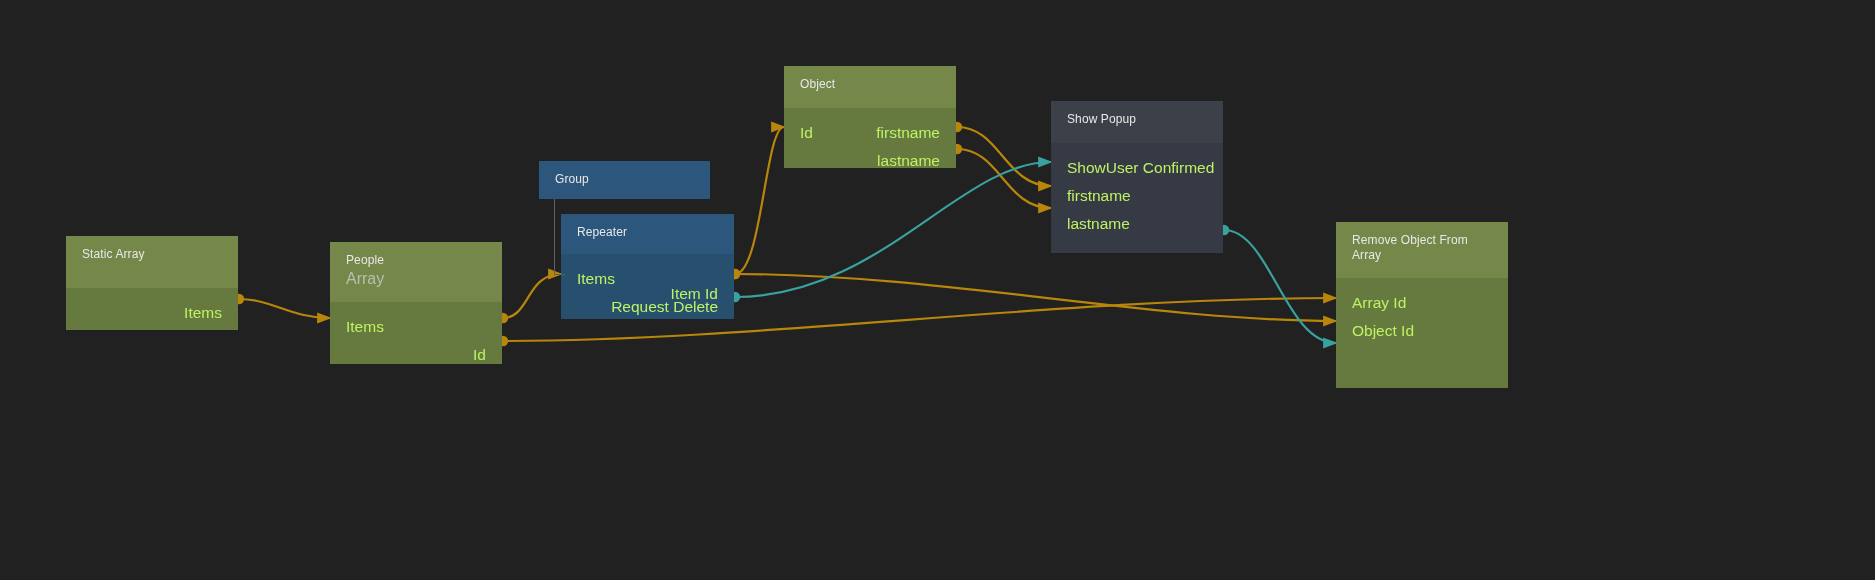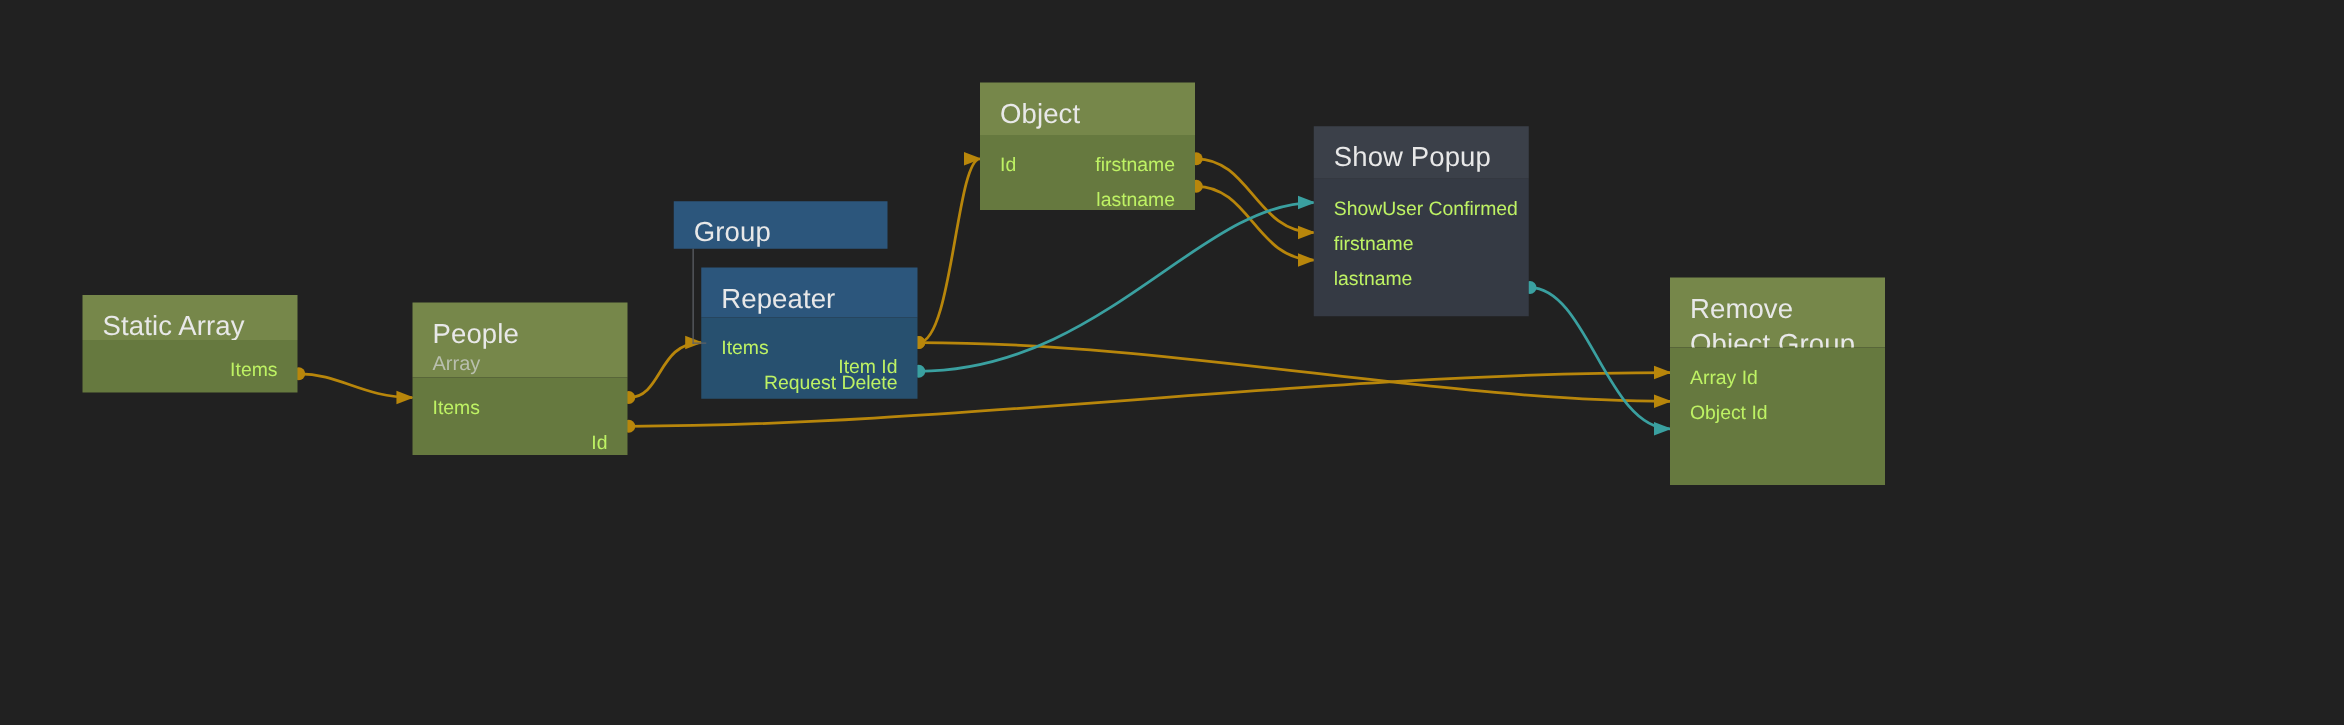--- a/index.html
+++ b/index.html
@@ -29,21 +29,21 @@
   .node {
     position: absolute;
     box-sizing: border-box;
   }
   .node-header {
     box-sizing: border-box;
     padding: 11px 16px 11px 16px;
   }
   .node-title {
     color: #e8e8e8;
-    font-size: 22px;
+    font-size: 12px;
     line-height: 1.28;
     letter-spacing: .1px;
     white-space: pre-line;
   }
   .node-subtitle {
     color: #b9bfae;
     font-size: 16px;
     line-height: 1.3;
     margin-top: 1px;
   }
@@ -110,21 +110,21 @@
       <circle cx="957" cy="127" r="5.2" fill="#b8860b"></circle>
       <path d="M 957,149 C 1000,149 1005,208 1051,208" fill="none" stroke="#b8860b" stroke-width="2.2" marker-end="url(#arrow-data)"></path>
       <circle cx="957" cy="149" r="5.2" fill="#b8860b"></circle>
       <path d="M 735,297 C 880,297 960,162 1051,162" fill="none" stroke="#3aa0a0" stroke-width="2.2" marker-end="url(#arrow-signal)"></path>
       <circle cx="735" cy="297" r="5.2" fill="#3aa0a0"></circle>
       <path d="M 1224,230 C 1270,230 1285,343 1336,343" fill="none" stroke="#3aa0a0" stroke-width="2.2" marker-end="url(#arrow-signal)"></path>
       <circle cx="1224" cy="230" r="5.2" fill="#3aa0a0"></circle>
     </svg>
   <div id="node-layer">
       <div class="node green" style="left: 66px; top: 236px; width: 172px; height: 86px;">
-        <div class="node-header" style="height: 36px;">
+        <div class="node-header" style="height: 52px;">
           <div class="node-title">Static Array</div>
         </div>
         <div class="node-body" style="height: 42px;">
           <div class="port-row">
             <span class="port-label" style="margin-left: auto;">Items</span>
           </div>
         </div>
       </div>
       <div class="node green" style="left: 330px; top: 242px; width: 172px; height: 122px;">
         <div class="node-header" style="height: 60px;">
@@ -186,21 +186,21 @@
           <div class="port-row">
             <span class="port-label">firstname</span>
           </div>
           <div class="port-row">
             <span class="port-label">lastname</span>
           </div>
         </div>
       </div>
       <div class="node green" style="left: 1336px; top: 222px; width: 172px; height: 145px;">
         <div class="node-header" style="height: 56px;">
-          <div class="node-title">Remove Object Group Array</div>
+          <div class="node-title">Remove Object From Array</div>
         </div>
         <div class="node-body" style="height: 110px;">
           <div class="port-row">
             <span class="port-label">Array Id</span>
           </div>
           <div class="port-row">
             <span class="port-label">Object Id</span>
           </div>
         </div>
       </div>

